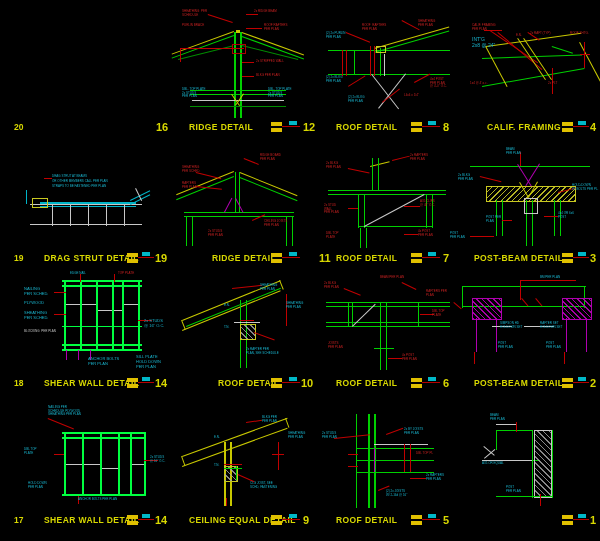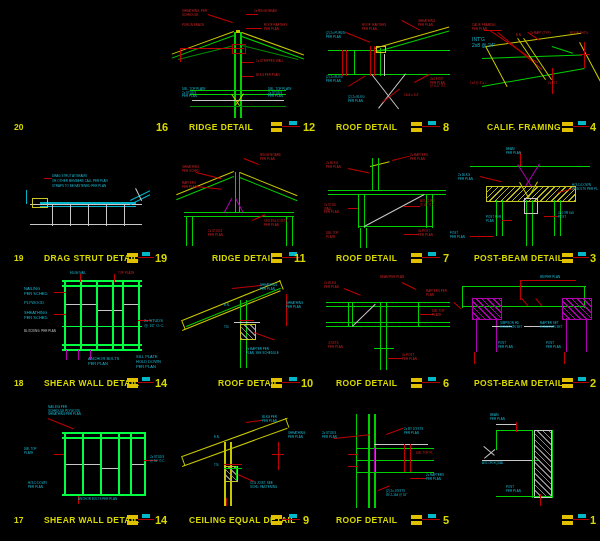--- a/index.html
+++ b/index.html
@@ -387,21 +387,21 @@
     <span class="ctag" style="left:142px;top:1px;"></span>
     <span class="tnum" style="left:155px;">19</span>
 
     <span class="tlabel" style="left:212px;">RIDGE DETAIL</span>
     <span class="badge" style="left:271px;top:2px;">
       <i class="b1"></i>
         <i class="b2"></i>
       </span>
     <span class="leader" style="left:282px;top:6px;width:18px;"></span>
     <span class="ctag" style="left:289px;top:1px;"></span>
-    <span class="tnum" style="left:294px;">11</span>
+    <span class="tnum" style="left:319px;">11</span>
 
     <span class="tlabel" style="left:336px;">ROOF DETAIL</span>
     <span class="badge" style="left:411px;top:2px;">
       <i class="b1"></i>
         <i class="b2"></i>
       </span>
     <span class="leader" style="left:422px;top:6px;width:18px;"></span>
     <span class="ctag" style="left:428px;top:1px;"></span>
     <span class="tnum" style="left:443px;">7</span>
 

